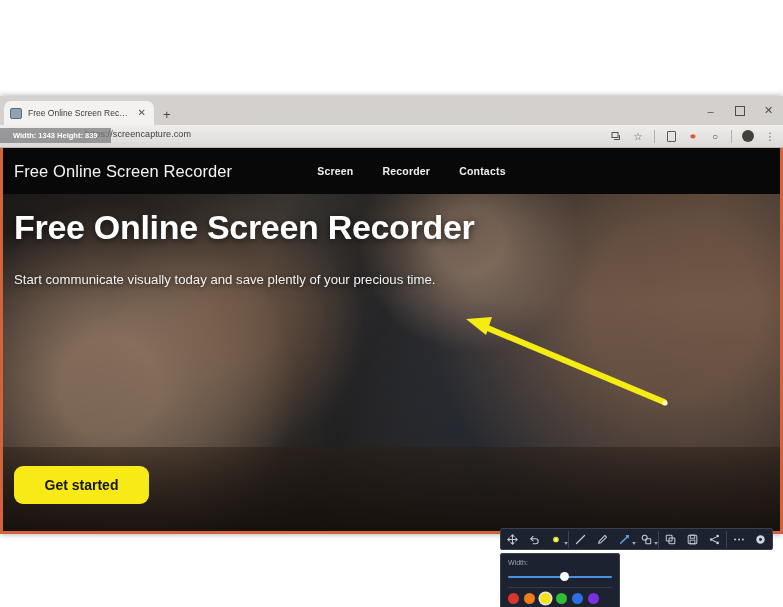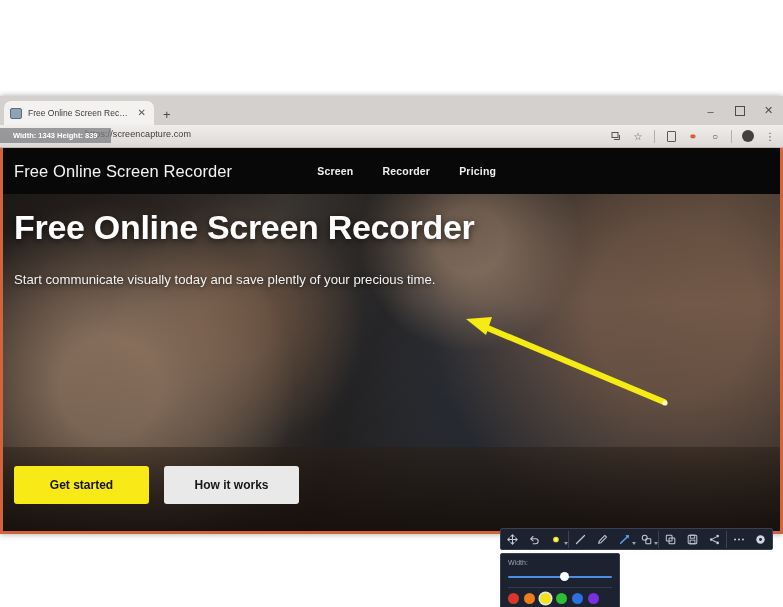--- a/index.html
+++ b/index.html
@@ -179,22 +179,22 @@
     font-size:13.2px;color:#f2f2f2;line-height:1.65;
     text-shadow:0 1px 5px rgba(0,0,0,.7);
   }
   .hero-buttons{
     position:absolute;left:14px;top:318px;
     display:flex;gap:15px;z-index:4;
   }
   .btn{
     height:38px;min-width:135px;
     display:flex;align-items:center;justify-content:center;
-    font-size:12px;font-weight:bold;
-    border-radius:3px;cursor:pointer;
+    font-size:14px;font-weight:bold;
+    border-radius:9px;cursor:pointer;
     box-sizing:border-box;
   }
   .btn-primary{background:#f7ea16;color:#141414;}
   .btn-secondary{background:#e9e9e9;color:#171717;}
 
   
   .annot-arrow{position:absolute;left:0;top:0;width:783px;height:387px;z-index:6;pointer-events:none;}
 
   
   .rec-border{
@@ -313,34 +313,33 @@
   <div class="viewport">
     <div class="photo">
       <div class="photo-desk"></div>
     </div>
 
     <div class="site-header">
       <div class="site-logo">Free Online Screen Recorder</div>
       <nav class="site-nav">
         <a>Screen</a>
         <a>Recorder</a>
-        <a>Pricing</a>
+        <a>Contacts</a>
       </nav>
     </div>
 
     <div class="hero">
       <h1>Free Online Screen Recorder</h1>
       <p>
         <span>Start communicate visually today and save plently of your precious time.</span><br>
       </p>
     </div>
 
     <div class="hero-buttons">
       <div class="btn btn-primary">Get started</div>
-      <div class="btn btn-secondary">How it works</div>
     </div>
 
     <svg class="annot-arrow" viewBox="0 0 783 387">
       <line x1="664" y1="254" x2="478" y2="176" stroke="#f5ec13" stroke-width="6" stroke-linecap="round"></line>
       <polygon points="466,171 492,169 486,187" fill="#f5ec13"></polygon>
       <circle cx="665" cy="255" r="2.6" fill="#fffbbb"></circle>
     </svg>
 
     <div class="rec-border"></div>
     <div class="rec-border-l"></div>

